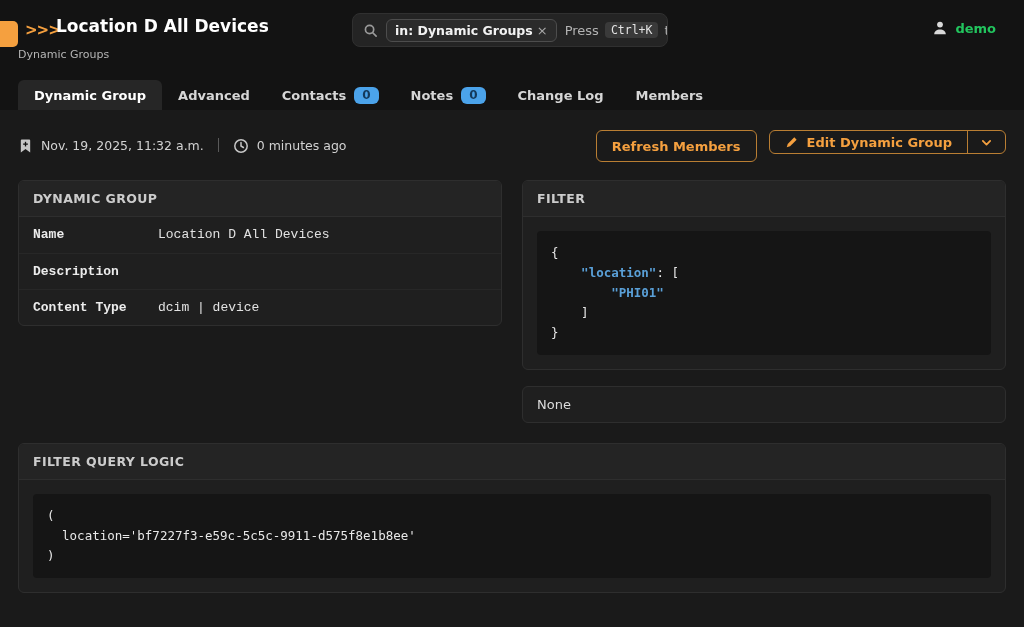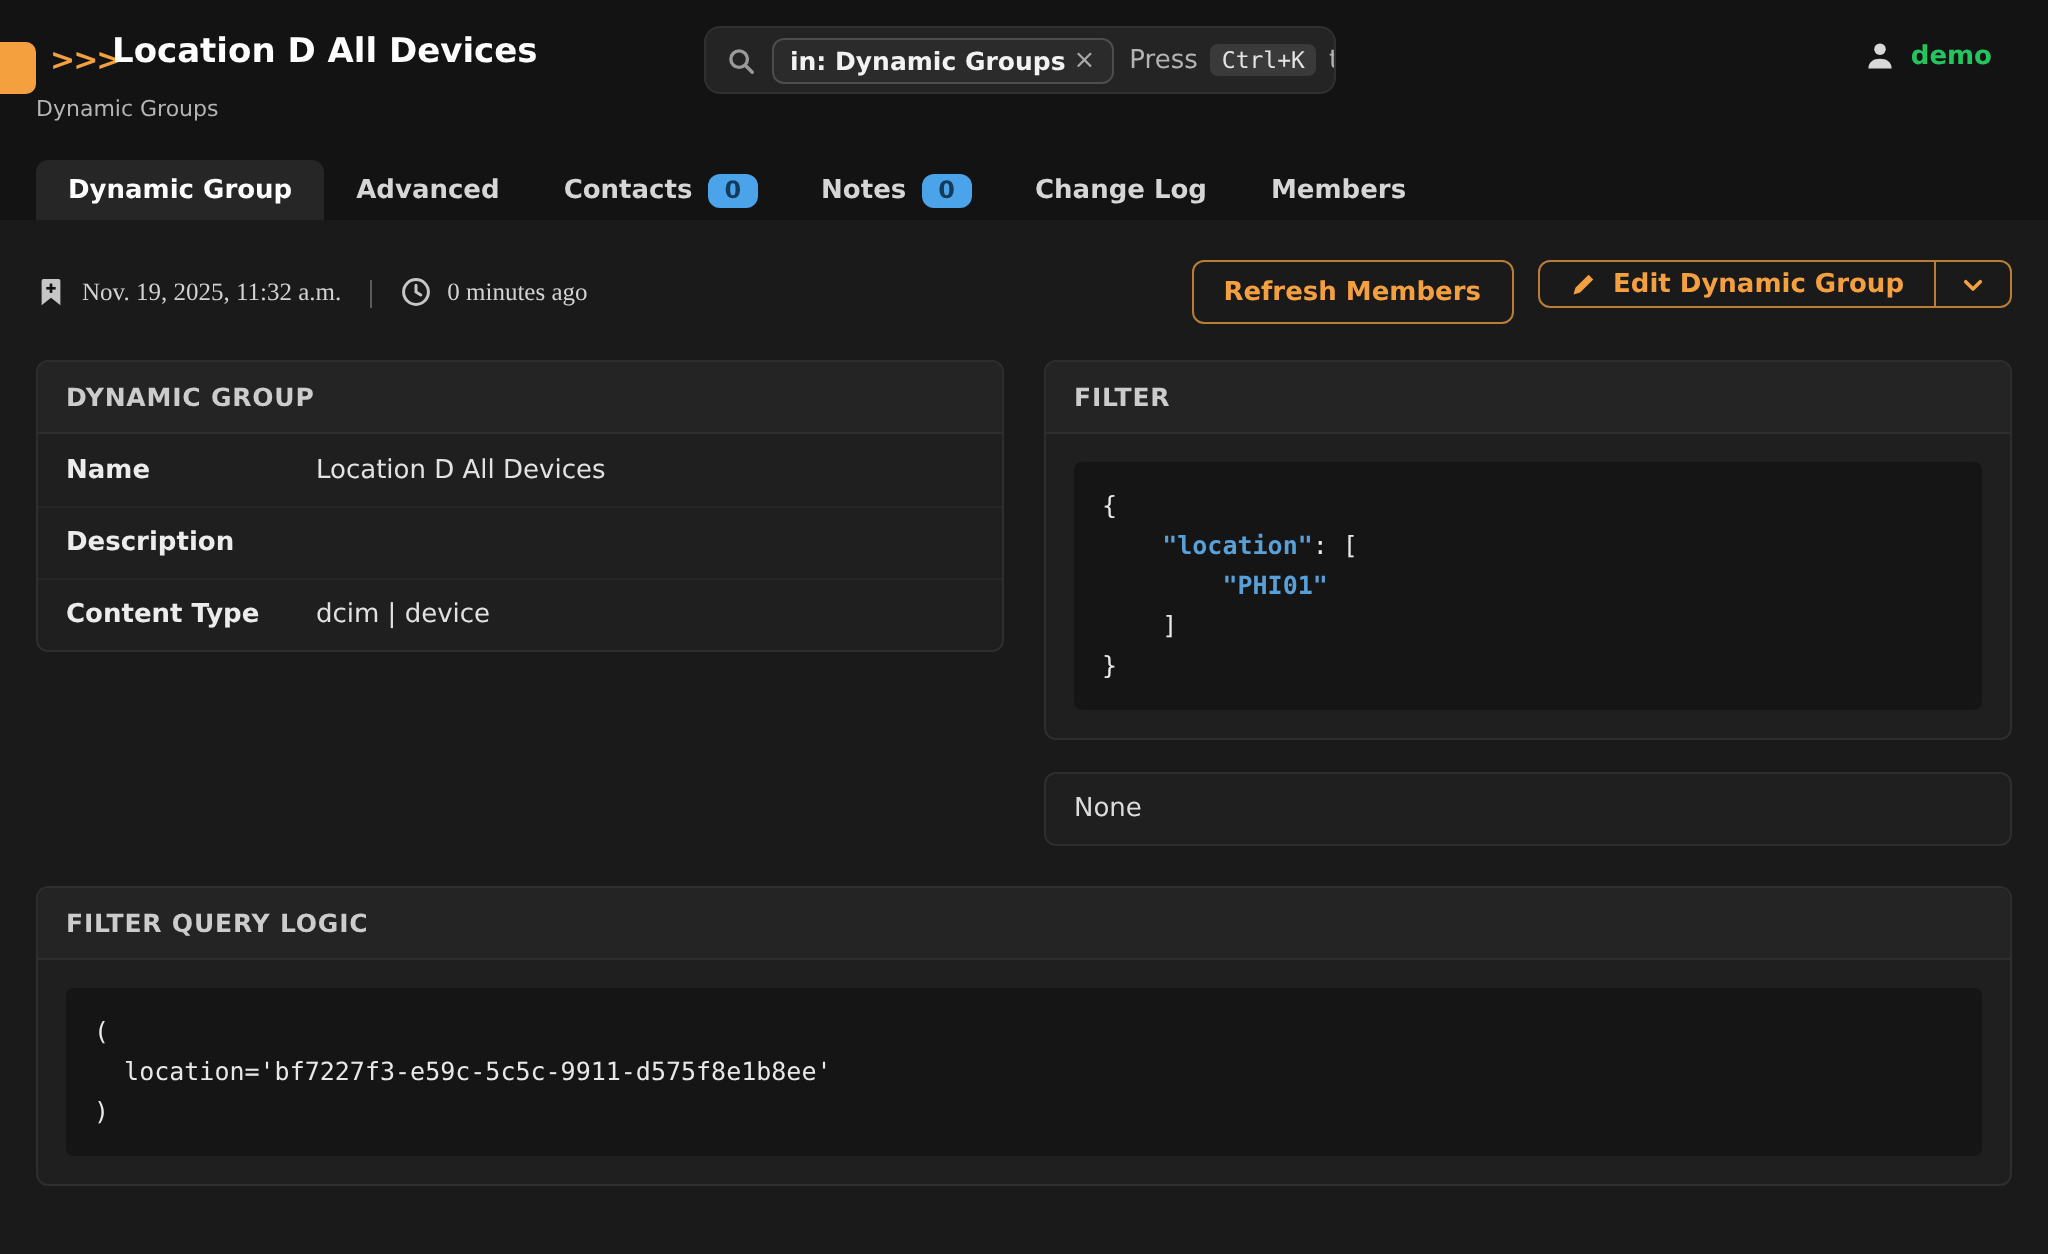--- a/index.html
+++ b/index.html
@@ -76,21 +76,21 @@
   .tab-badge {
     background:var(--badge-bg); color:var(--badge-fg);
     font-size:12px; font-weight:bold;
     padding:0px 8px; border-radius:6px; line-height:17px;
   }
 
   
   .content { padding:20px 18px 0 18px; }
 
   .meta-row { display:flex; align-items:center; height:32px; }
-  .meta-left { display:flex; align-items:flex-end; gap:8px; font-size:12.5px; color:#d2d2d2;font-family:Liberation Serif, serif; }
+  .meta-left { display:flex; align-items:flex-start; gap:8px; font-size:12.5px; color:#d2d2d2; }
   .meta-divider { width:1px; height:14px; background:#5a5a5a; margin:0 6px; }
 
   .actions { margin-left:auto; display:flex; gap:12px; }
   .btn {
     background:transparent; border:1px solid var(--accent-border);
     color:var(--accent); font-size:13px; font-weight:bold;
     border-radius:6px; padding:15px 15px; height:32px;
     display:inline-flex; align-items:center; gap:8px;
     font-family:inherit; cursor:pointer;
   }
@@ -112,21 +112,21 @@
   .panel {
     background:#1f1f1f; border:1px solid #2e2e2e; border-radius:6px; overflow:hidden;
   }
   .panel-header {
     padding:10px 14px; background:#242424; border-bottom:1px solid #2e2e2e;
     font-size:12.5px; font-weight:bold; letter-spacing:0.4px; color:#cccccc;
   }
   .panel-body { padding:14px; }
   .panel-body.plain { padding:10px 14px; font-size:13px; color:#dcdcdc; }
 
-  .kv-row { display:flex; padding:10px 14px; border-top:1px solid #272727; min-height:36px; align-items:center; }
+  .kv-row { display:flex; padding:10px 14px; border-top:1px solid #272727; min-height:36px; align-items:flex-start;font-family:Liberation Mono, monospace; }
   .kv-row:first-child { border-top:none; }
   .kv-label { width:125px; flex:none; font-size:13px; font-weight:bold; color:#ececec; }
   .kv-value { font-size:13px; color:#e2e2e2; }
 
   .codeblock {
     background:#151515; border-radius:4px; padding:12px 14px;
     font-family:"DejaVu Sans Mono","Liberation Mono",monospace;
     font-size:12.5px; line-height:1.6; color:#e8e8e8;
     white-space:pre; overflow:hidden;
   }

